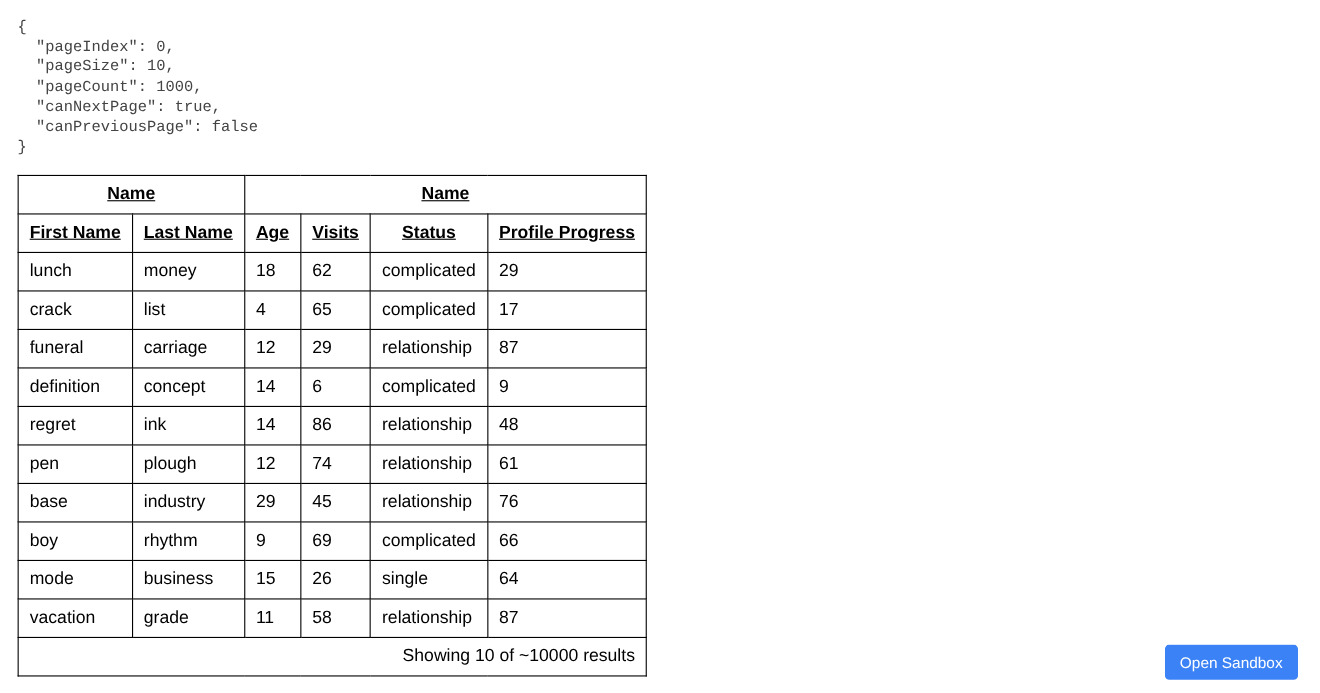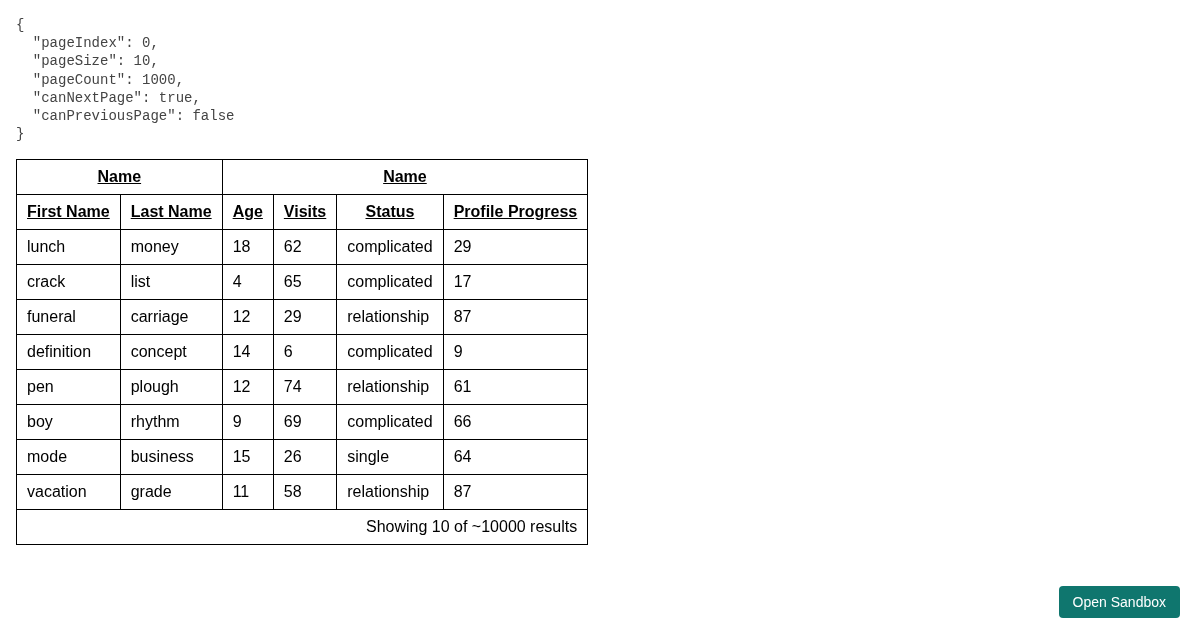--- a/index.html
+++ b/index.html
@@ -36,21 +36,21 @@
       text-decoration: underline;
     }
     tfoot td {
       font-weight: 400;
       text-align: right;
     }
     .open-sandbox {
       position: fixed;
       right: 20px;
       bottom: 12px;
-      background: #0f766e;
+      background: #3b82f6;
       color: #fff;
       border: none;
       border-radius: 4px;
       padding: 8px 14px;
       font-size: 14px;
       cursor: pointer;
     }
   </style>
 </head>
 <body>
@@ -105,26 +105,42 @@
       </tr>
       <tr>
         <td>definition</td>
         <td>concept</td>
         <td>14</td>
         <td>6</td>
         <td>complicated</td>
         <td>9</td>
       </tr>
       <tr>
+        <td>regret</td>
+        <td>ink</td>
+        <td>14</td>
+        <td>86</td>
+        <td>relationship</td>
+        <td>48</td>
+      </tr>
+      <tr>
         <td>pen</td>
         <td>plough</td>
         <td>12</td>
         <td>74</td>
         <td>relationship</td>
         <td>61</td>
+      </tr>
+      <tr>
+        <td>base</td>
+        <td>industry</td>
+        <td>29</td>
+        <td>45</td>
+        <td>relationship</td>
+        <td>76</td>
       </tr>
       <tr>
         <td>boy</td>
         <td>rhythm</td>
         <td>9</td>
         <td>69</td>
         <td>complicated</td>
         <td>66</td>
       </tr>
       <tr>

